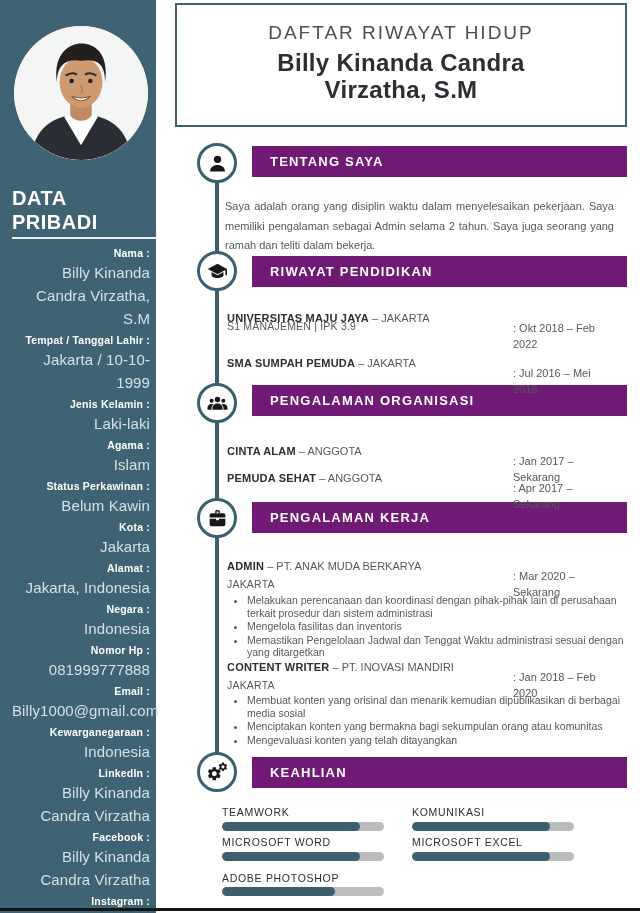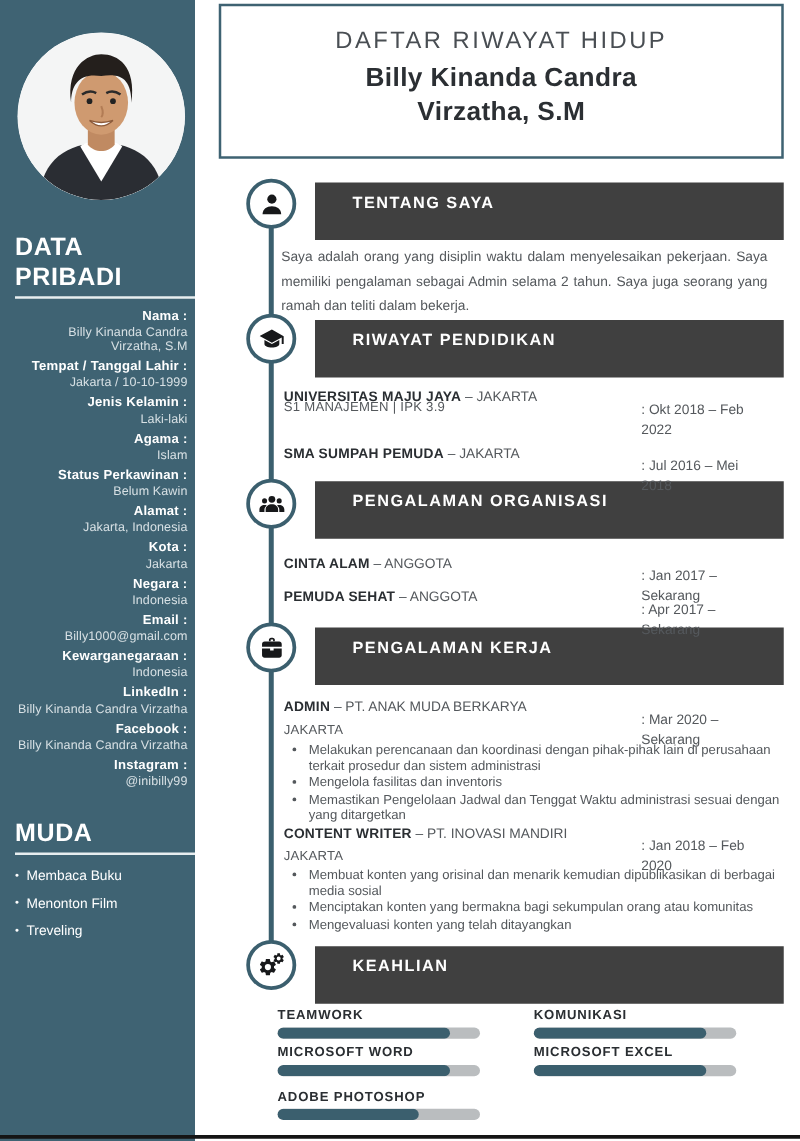--- a/index.html
+++ b/index.html
@@ -21,50 +21,50 @@
   .photo svg { width:100%; height:100%; display:block; }
   .side-title {
     font-size:20px; font-weight:bold; letter-spacing:0.5px;
     margin:26px 0 0 0; line-height:24px; color:#ffffff;
   }
   .side-title.hobi { margin-top:24px; }
   .side-rule { height:2px; background:#E8EEF0; margin:3px -6px 0 0; }
   .fields { margin-top:7px; }
   .field { margin-bottom:3px;text-align:right; }
   .f-label { font-size:10.5px; font-weight:bold; line-height:15px; letter-spacing:0.2px; }
-  .f-value { font-size:10px; line-height:11px; color:#D7E0E4; letter-spacing:0.1px; }
+  .f-value { font-size:15px; line-height:23px; color:#D7E0E4; letter-spacing:0.1px; }
   .hobi-list { list-style:none; margin:9px 0 0 0; padding:0; }
   .hobi-list li { font-size:11px; font-weight:normal; line-height:15px; margin-bottom:6px; }
   .hobi-list li::before { content:"•"; font-size:9px; margin-right:6px; vertical-align:1px; }
 
   
   .header-box {
     position:absolute; left:175px; top:3px; width:452px; height:124px;
     box-sizing:border-box; border:2px solid #3E6272; background:#ffffff;
     text-align:center;
   }
   .doc-title { margin-top:17px; font-size:19px; letter-spacing:2px; color:#494E53; }
-  .doc-name  { font-size:21px; font-weight:800; color:#2B2F33; line-height:27px; letter-spacing:0.3px; }
+  .doc-name  { font-size:24px; font-weight:800; color:#2B2F33; line-height:27px; letter-spacing:0.3px; }
   .doc-name.first { margin-top:5px; }
 
   
   .tl-line { position:absolute; left:215px; top:163px; width:4px; height:609px; background:#3B5F6E; z-index:1; }
   .tl-circle {
     position:absolute; left:197px; width:40px; height:40px; box-sizing:border-box;
     border:3px solid #3B5F6E; border-radius:50%; background:#ffffff; z-index:2;
     display:flex; align-items:center; justify-content:center;
   }
   .tl-circle svg { width:21px; height:21px; fill:#17181A; }
   .c1{top:143px} .c2{top:251px} .c3{top:383px} .c4{top:498px} .c5{top:752px}
 
   
   .sec-bar {
-    position:absolute; left:252px; width:375px; height:46px; box-sizing:border-box;
-    background:#404040; color:#ffffff; font-size:13px; font-weight:bold;
-    letter-spacing:1.2px; line-height:31px; padding-left:30px;
+    position:absolute; left:252px; width:375px; height:31px; box-sizing:border-box;
+    background:#701a75; color:#ffffff; font-size:13px; font-weight:bold;
+    letter-spacing:1.2px; line-height:31px; padding-left:18px;
   }
   .s1{top:146px} .s2{top:256px} .s3{top:385px} .s4{top:502px} .s5{top:757px}
 
   
   .about-text {
     position:absolute; left:225px; top:186px; width:389px;
     font-size:11px; line-height:19.5px; color:#54585C; text-align:justify;
   }
   .item-row {
     position:absolute; left:227px; width:386px; display:flex;
@@ -83,28 +83,28 @@
   .w2{top:659px} .w2loc{top:679px}
   .work-ul {
     position:absolute; left:227px; width:380px; margin:0; padding:0 0 0 20px;
     font-size:10.5px; line-height:12.5px; color:#54585C;
   }
   .work-ul li { margin-bottom:1px; }
   .w1ul{top:594px} .w2ul{top:694px}
 
   
   .skill-label {
-    position:absolute; font-size:10.5px; font-weight:bold; color:#2A2E32; letter-spacing:0.7px;
+    position:absolute; font-size:10.5px; font-weight:normal; color:#2A2E32; letter-spacing:0.7px;
   }
   .skill-track {
     position:absolute; width:162px; height:9px; border-radius:4.5px;
     background:#BABDBF; overflow:hidden;
   }
   .skill-fill { height:100%; background:#3B5F6E; border-radius:4.5px; }
-  .colL{left:222px} .colR{left:427px}
+  .colL{left:222px} .colR{left:412px}
   .kr1{top:806px} .kr1b{top:822px}
   .kr2{top:836px} .kr2b{top:852px}
   .kr3{top:872px} .kr3b{top:887px}
 
   .bottom-rule { position:absolute; left:0; top:908px; width:640px; height:3px; background:#151515; }
 </style>
 </head>
 <body>
 
 <div class="canvas">
@@ -152,30 +152,34 @@
         </div>
       <div class="field">
           <div class="f-label">Agama :</div>
           <div class="f-value">Islam</div>
         </div>
       <div class="field">
           <div class="f-label">Status Perkawinan :</div>
           <div class="f-value">Belum Kawin</div>
         </div>
       <div class="field">
+          <div class="f-label">Kota :</div>
+          <div class="f-value">Jakarta</div>
+        </div>
+      <div class="field">
           <div class="f-label">Alamat :</div>
           <div class="f-value">Jakarta, Indonesia</div>
         </div>
       <div class="field">
-          <div class="f-label">Kota :</div>
-          <div class="f-value">Jakarta</div>
-        </div>
-      <div class="field">
           <div class="f-label">Negara :</div>
           <div class="f-value">Indonesia</div>
+        </div>
+      <div class="field">
+          <div class="f-label">Nomor Hp :</div>
+          <div class="f-value">081999777888</div>
         </div>
       <div class="field">
           <div class="f-label">Email :</div>
           <div class="f-value">Billy1000@gmail.com</div>
         </div>
       <div class="field">
           <div class="f-label">Kewarganegaraan :</div>
           <div class="f-value">Indonesia</div>
         </div>
       <div class="field">

